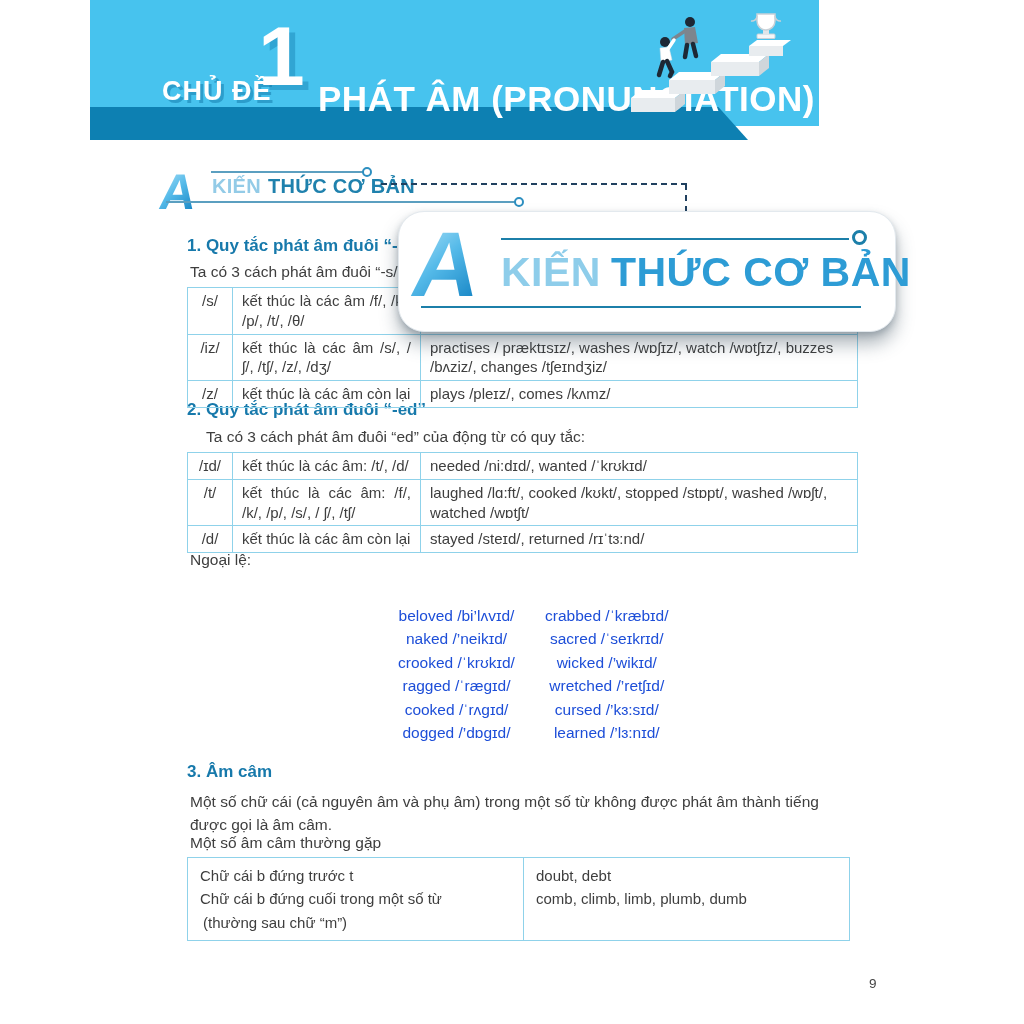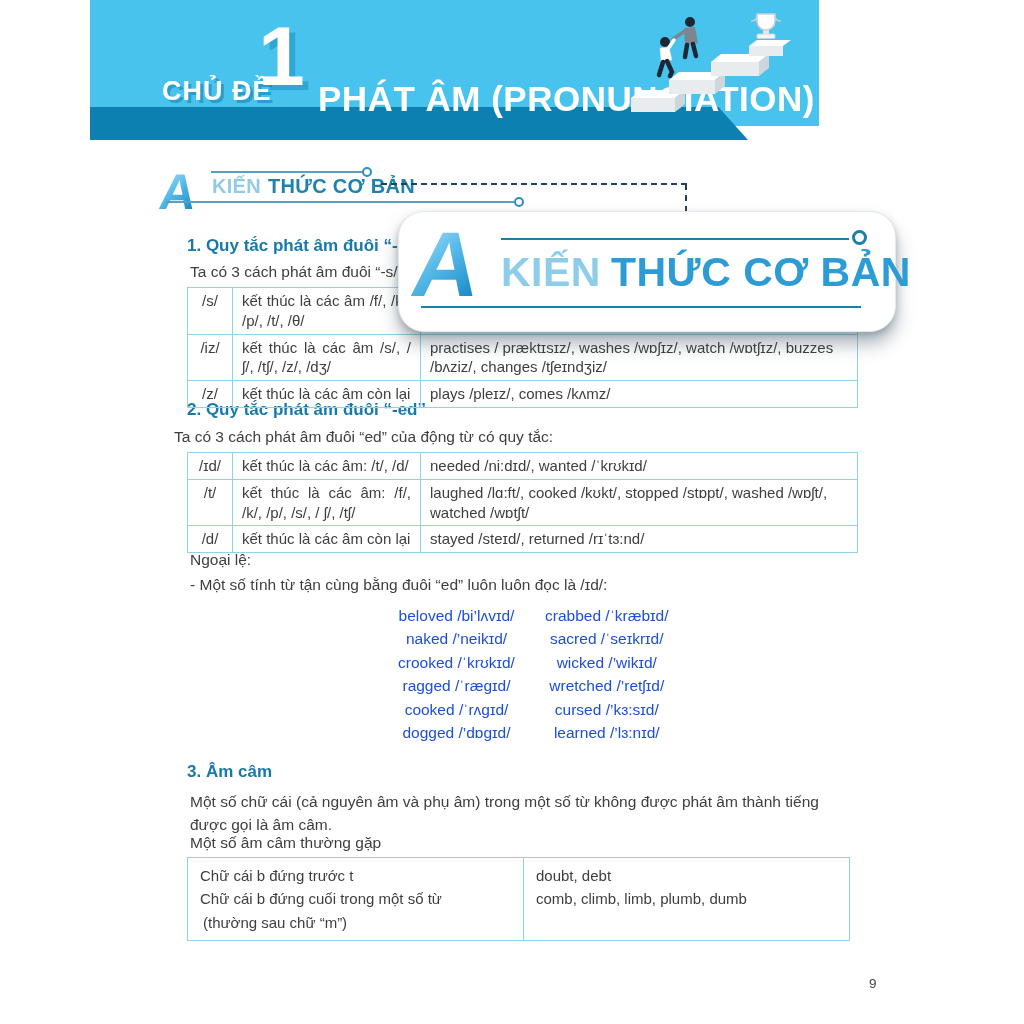--- a/index.html
+++ b/index.html
@@ -141,21 +141,21 @@
     </tr>
     <tr>
       <td class="c1">/z/</td>
       <td>kết thúc là các âm còn lại</td>
       <td>plays /pleɪz/, comes /kʌmz/</td>
     </tr>
   </tbody>
     </table>
 
   <div class="h-sec" style="left:187px; top:400px;text-align:right;">2. Quy tắc phát âm đuôi “-ed”</div>
-  <div class="p-body" style="left:174px; top:428px; white-space:nowrap;">Ta có 3 cách phát âm đuôi “ed” của động từ có quy tắc:</div>
+  <div class="p-body" style="left:206px; top:428px; white-space:nowrap;">Ta có 3 cách phát âm đuôi “ed” của động từ có quy tắc:</div>
 
   <table class="tbl" style="left:187px; top:452px; width:671px;">
     <colgroup>
         <col style="width:45px">
         <col style="width:188px">
         <col>
       </colgroup>
     <tbody>
         <tr>
       <td class="c1">/ɪd/</td>
@@ -169,21 +169,20 @@
     </tr>
     <tr>
       <td class="c1">/d/</td>
       <td>kết thúc là các âm còn lại</td>
       <td>stayed /steɪd/, returned /rɪˈtɜ:nd/</td>
     </tr>
   </tbody>
     </table>
 
   <div class="p-body" style="left:190px; top:551px;">Ngoại lệ:</div>
-  <div class="p-body" style="left:190px; top:576px;">- Một số tính từ tận cùng bằng đuôi “ed” luôn luôn đọc là /ɪd/:</div>
 
   <div class="words">
     <span>beloved /bi’lʌvɪd/</span>
       <span>crabbed /ˈkræbɪd/</span>
     <span>naked /’neikɪd/</span>
       <span>sacred /ˈseɪkrɪd/</span>
     <span>crooked /ˈkrʊkɪd/</span>
       <span>wicked /’wikɪd/</span>
     <span>ragged /ˈrægɪd/</span>
       <span>wretched /’retʃɪd/</span>

